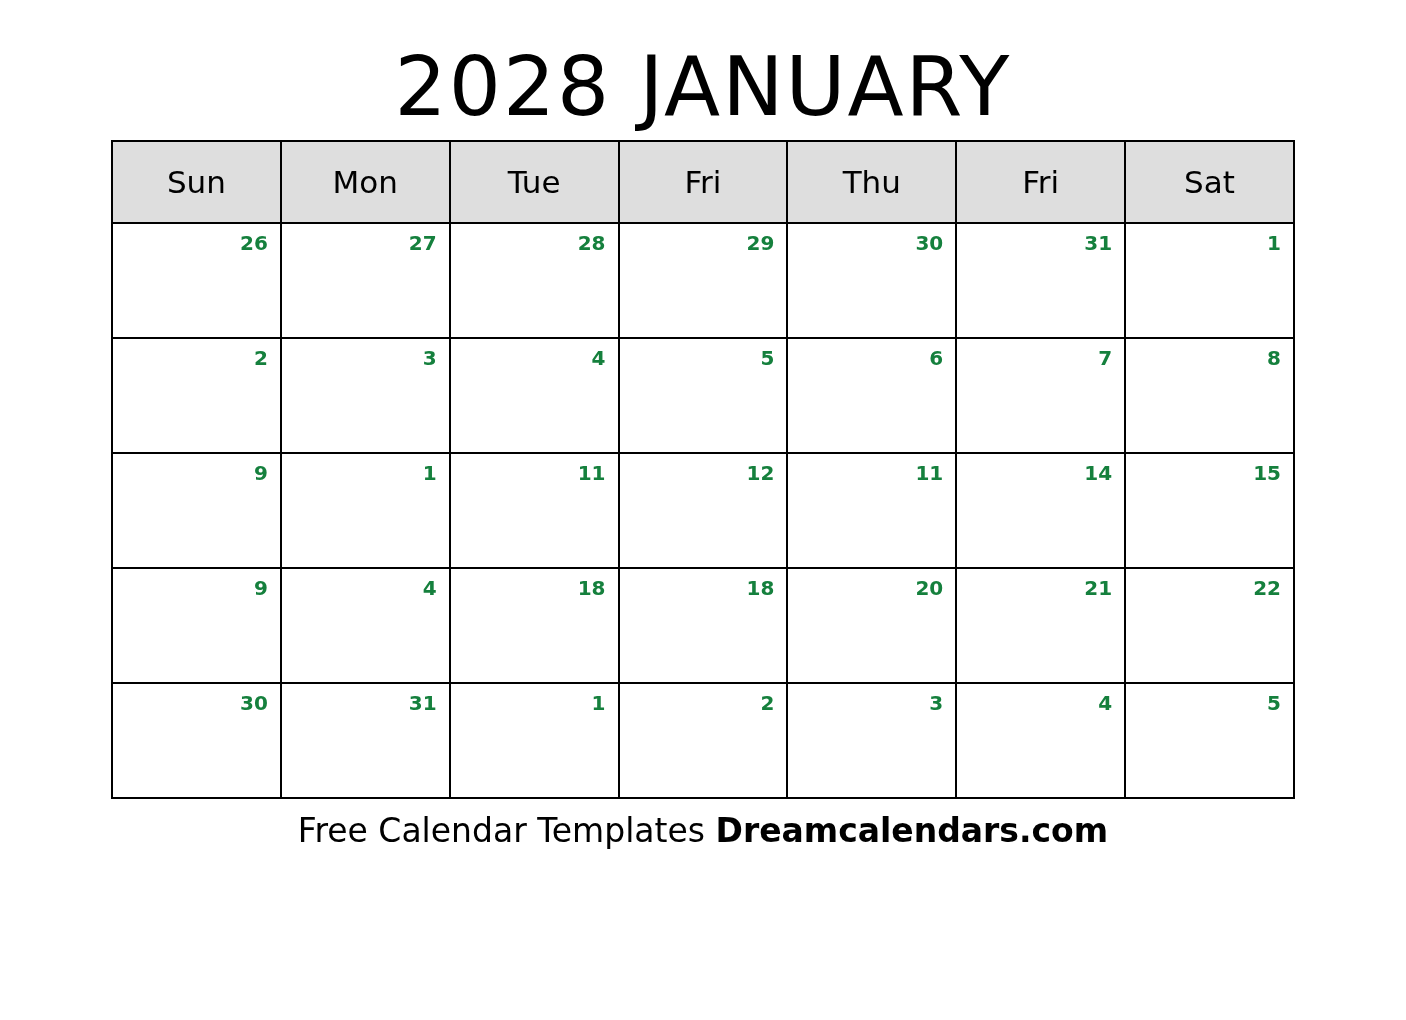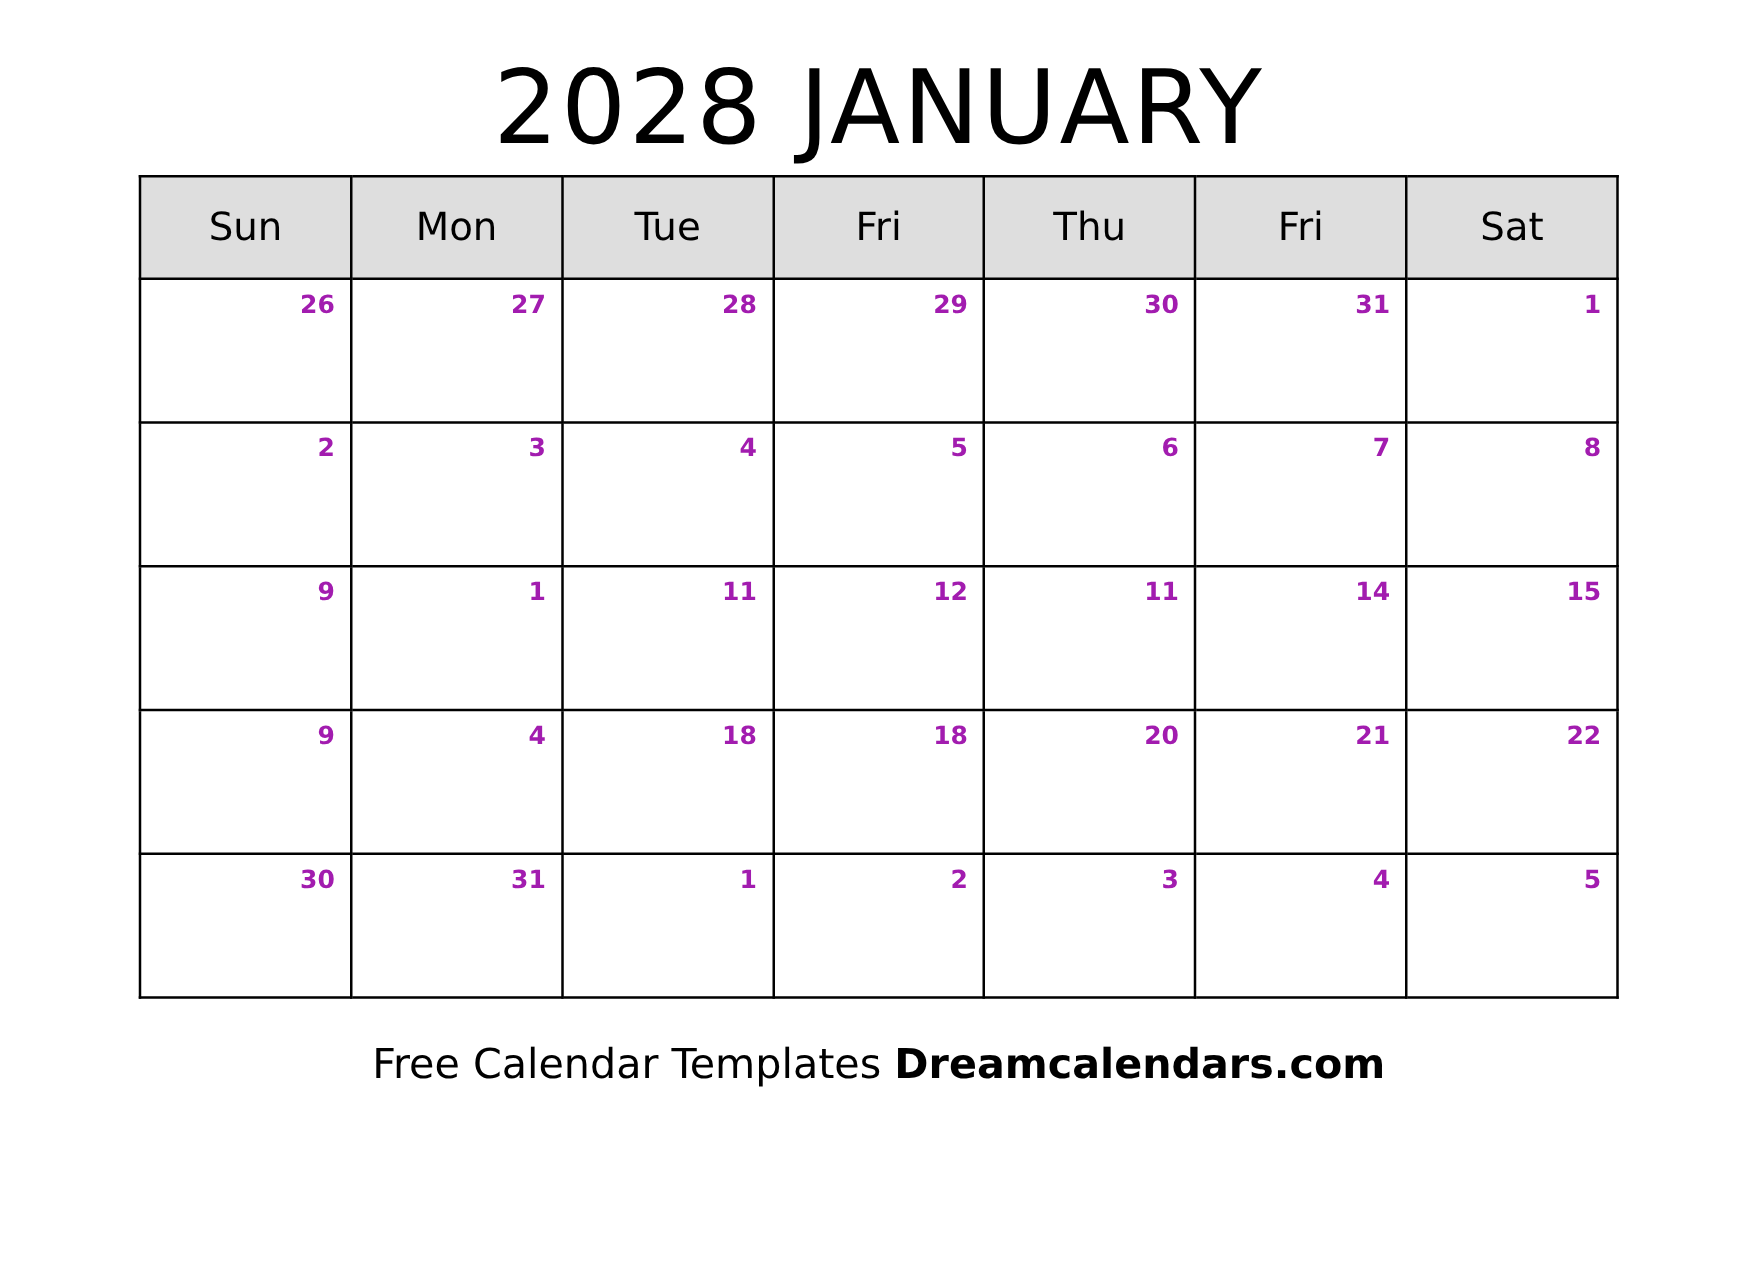--- a/index.html
+++ b/index.html
@@ -55,27 +55,27 @@
     height: 115px;
     vertical-align: top;
     background: #ffffff;
     padding: 8px 12px 0 0;
   }
   .daynum {
     display: block;
     text-align: right;
     font-size: 20px;
     font-weight: bold;
-    color: #a21caf;
+    color: #15803d;
     font-family: "DejaVu Sans", sans-serif;
     line-height: 22px;
   }
   .footer {
     text-align: center;
-    margin-top: 32px;
+    margin-top: 12px;
     font-size: 33px;
     color: #000000;
     font-family: "DejaVu Sans", sans-serif;
   }
   .footer .brand {
     font-weight: bold;
   }
   .footer .free {
     font-weight: normal;
   }

